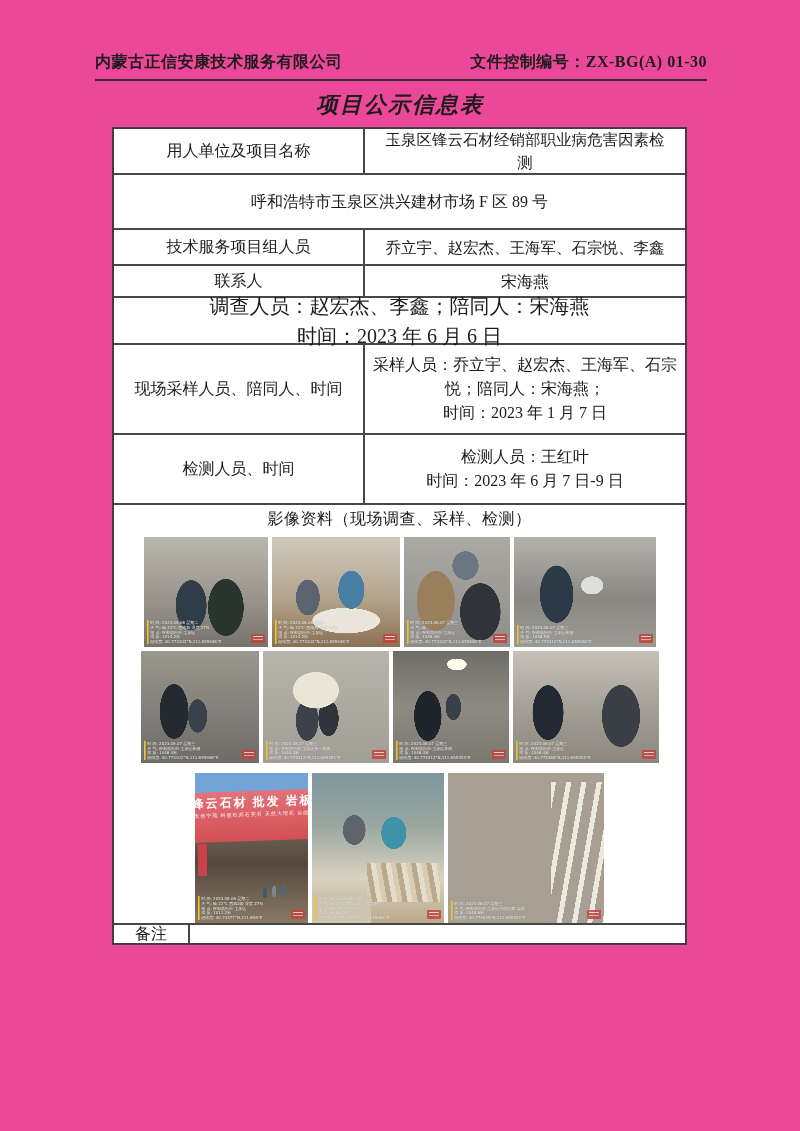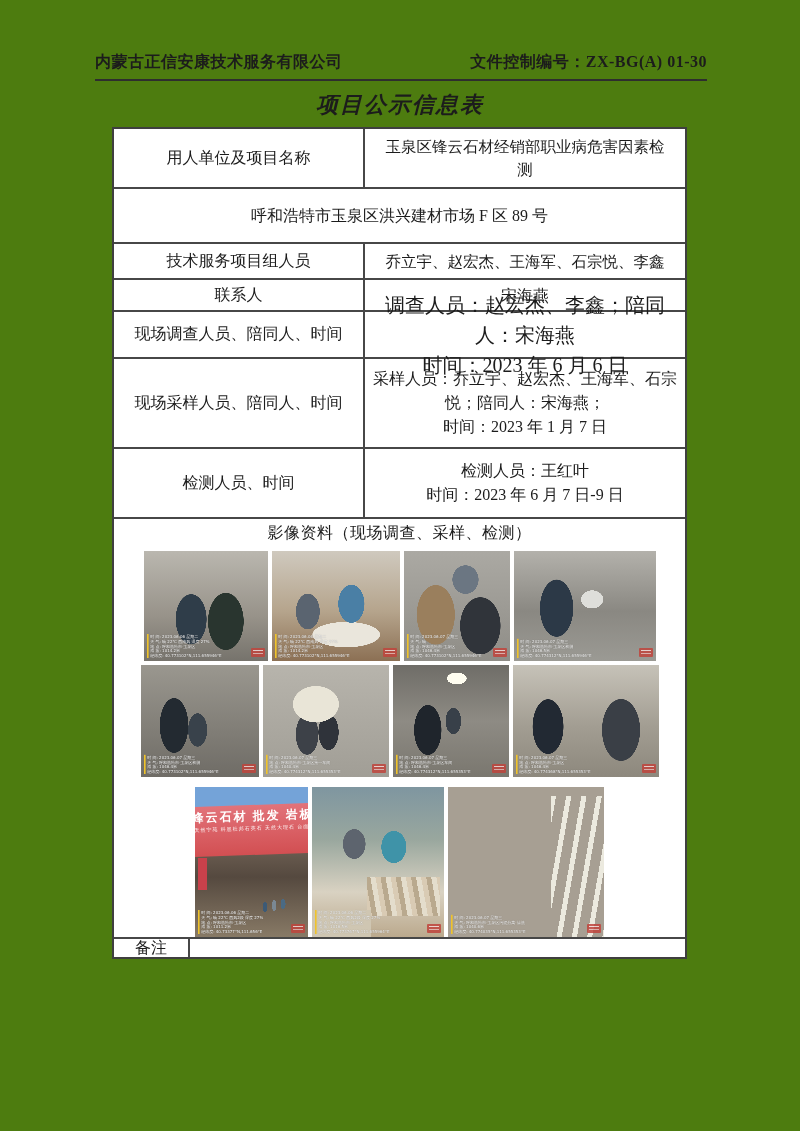--- a/index.html
+++ b/index.html
@@ -1,20 +1,20 @@
 <!DOCTYPE html>
 <html><head>
 <meta charset="utf-8">
 <style>
   html,body{margin:0;padding:0;background:#e8e8e8;}
   .page{
     position:relative;
     width:800px;height:1131px;
     margin:0 auto;
-    background:#4d7c0f;
+    background:#ec4899;
     font-family:"Liberation Serif","DejaVu Serif",serif;
     color:#1c1c1c;
     overflow:hidden;
   }
   
   .doc-header{
     position:absolute;top:52px;left:95px;width:612px;
     display:flex;justify-content:space-between;align-items:flex-end;
     font-weight:bold;font-size:16px;letter-spacing:.5px;
     border-bottom:2px solid #2e2e2e;padding-bottom:6px;
@@ -35,21 +35,21 @@
   .cl{
     width:251px;flex:none;border-right:2px solid #474747;
     display:flex;align-items:center;justify-content:center;
     text-align:center;font-size:16px;padding:0 4px;box-sizing:border-box;
   }
   .cv{
     flex:1;display:flex;align-items:center;justify-content:center;
     text-align:center;font-size:16px;line-height:23px;
     white-space:pre-line;padding:8px 7px;box-sizing:border-box;
   }
-  .r1{height:58px}.r1 .cv{font-size:15.5px}
+  .r1{height:44px}.r1 .cv{font-size:15.5px}
   .r2{height:55px}
   .r3{height:32px}
   .r4{height:36px;}.r4 .cv{font-size:15.5px}
   .r5{height:47px}.r5 .cv{font-size:20px;line-height:30px}
   .r6{height:90px}.r6 .cv{line-height:24px}
   .r7{height:70px}.r7 .cv{line-height:24px}
   
   .media-cell{height:420px;box-sizing:border-box;}
   .media-title{
     height:28px;display:flex;align-items:center;justify-content:center;
@@ -170,21 +170,20 @@
     </div>
     <div class="trow r4">
       <div class="cl">技术服务项目组人员</div>
       <div class="cv">乔立宇、赵宏杰、王海军、石宗悦、李鑫</div>
     </div>
     <div class="trow r3">
       <div class="cl">联系人</div>
       <div class="cv">宋海燕</div>
     </div>
     <div class="trow r5">
-      <div class="cl">现场调查人员、陪同人、时间</div>
       <div class="cv">调查人员：赵宏杰、李鑫；陪同人：宋海燕
 时间：2023 年 6 月 6 日</div>
     </div>
     <div class="trow r6">
       <div class="cl">现场采样人员、陪同人、时间</div>
       <div class="cv">采样人员：乔立宇、赵宏杰、王海军、石宗
 悦；陪同人：宋海燕；
 时间：2023 年 1 月 7 日</div>
     </div>
     <div class="trow r7">

